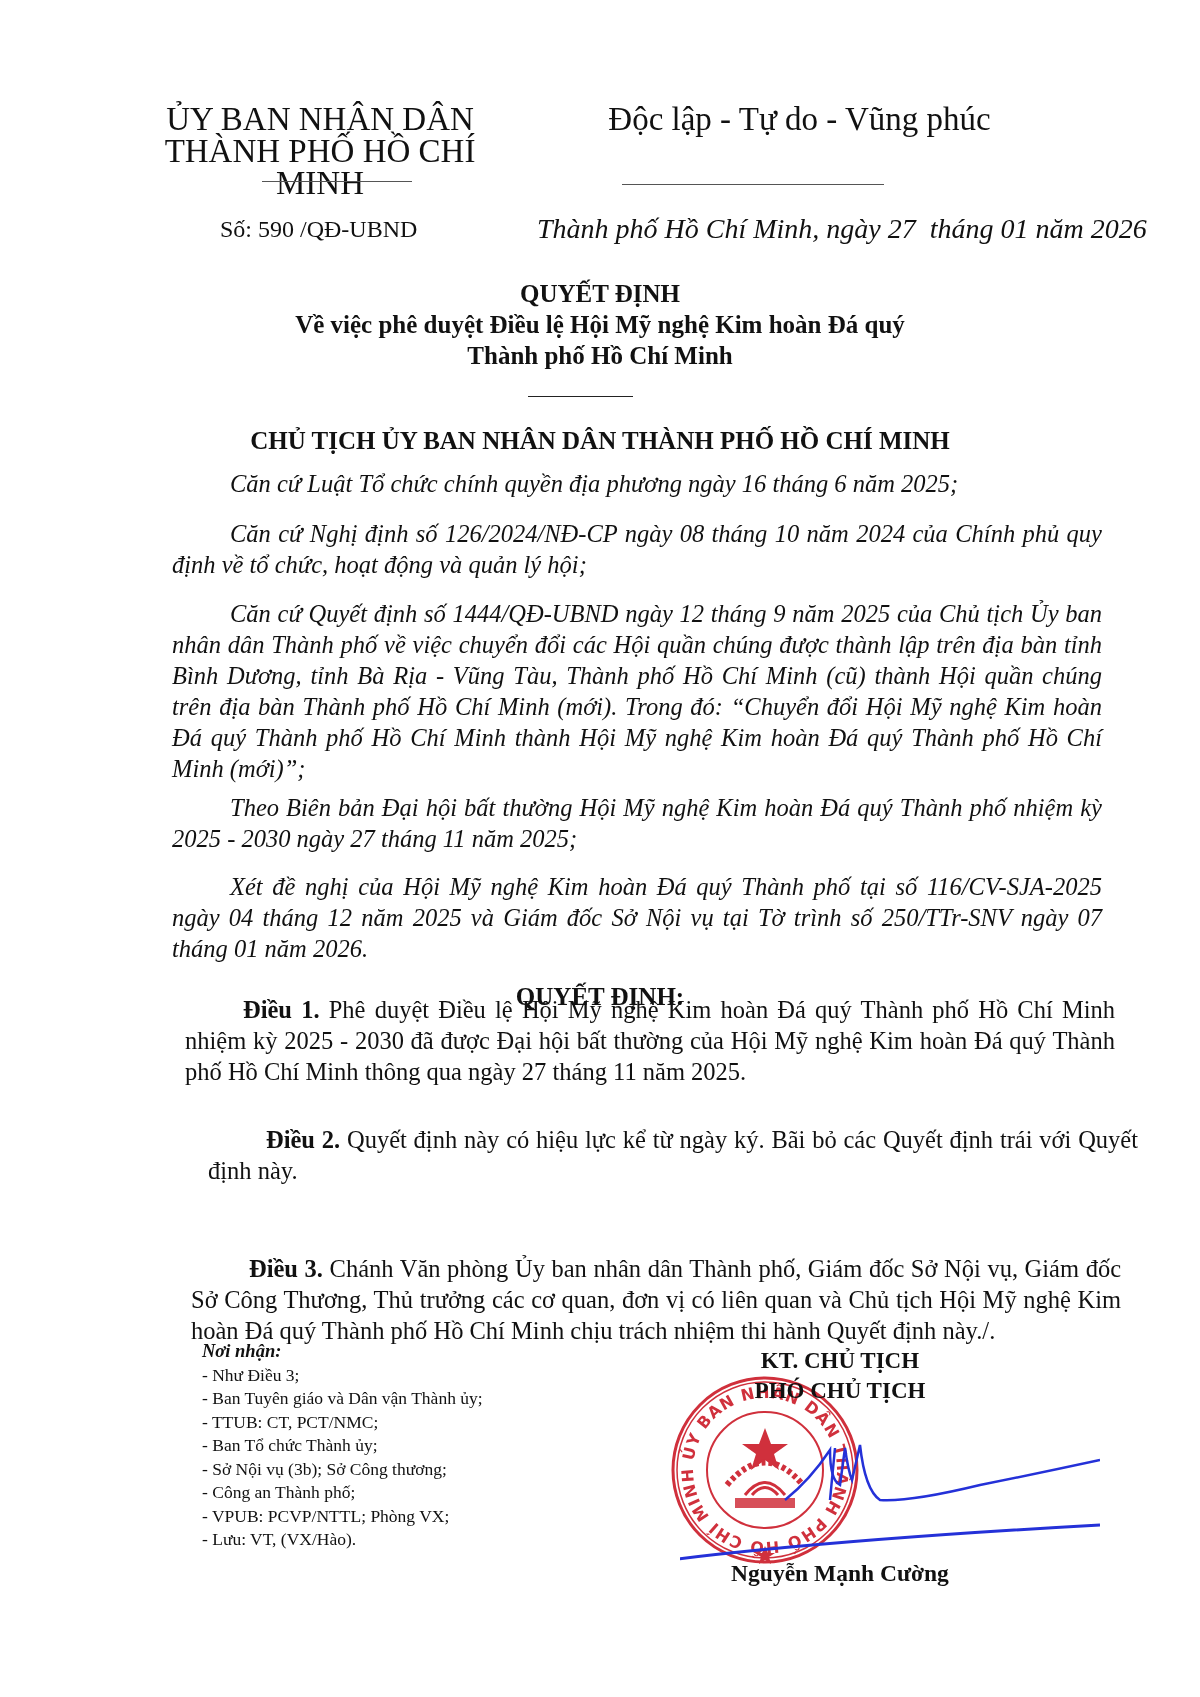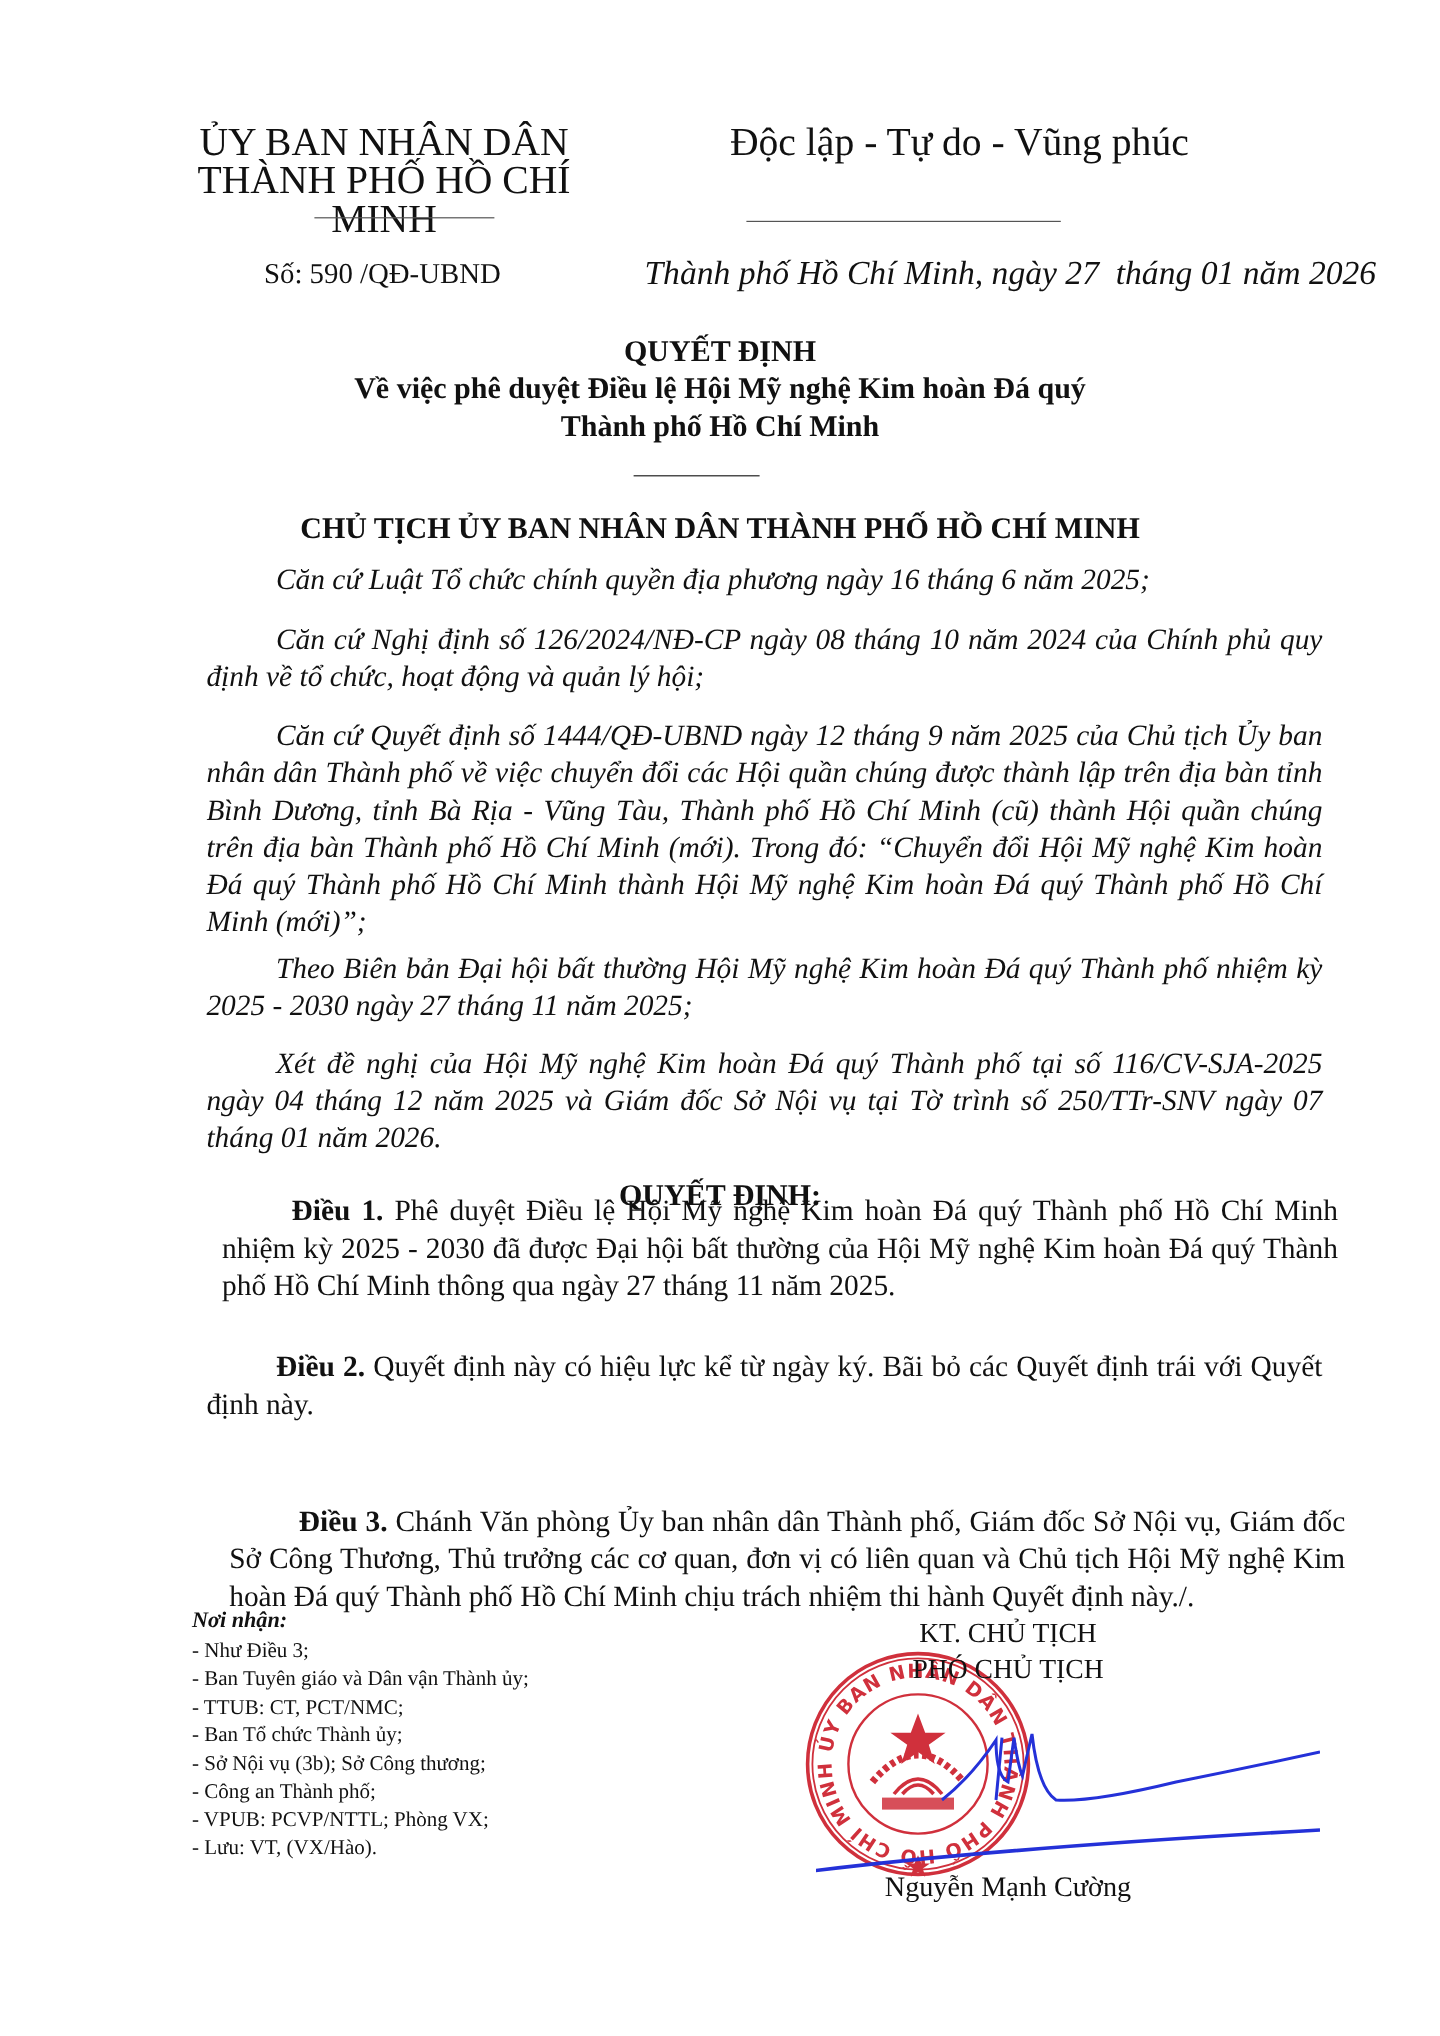--- a/index.html
+++ b/index.html
@@ -14,22 +14,22 @@
   .hdr { font-size: 33px; line-height: 32px; font-weight: normal; }
   .rule { position: absolute; height: 1px; background: #555; }
   .title { font-size: 25px; line-height: 31px; font-weight: bold; }
   .para {
     position: absolute; left: 172px; width: 930px;
     font-size: 24.5px; line-height: 31px; text-align: justify;
     text-indent: 58px;
   }
   .para.ital { font-style: italic; }
   .para .lbl { font-weight: bold; }
-  .recv { font-size: 17.5px; line-height: 23.5px; }
-  .sig { font-size: 23px; line-height: 30px; font-weight: normal; }
+  .recv { font-size: 17.5px; line-height: 23.5px; margin-left: 42px; }
+  .sig { font-size: 23px; line-height: 30px; font-weight: bold; }
 </style>
 </head>
 <body>
 
 <div class="abs center hdr" style="left:150px; top:103px; width:340px;">
   <div>ỦY BAN NHÂN DÂN</div>
   <div>THÀNH PHỐ HỒ CHÍ MINH</div>
 </div>
 <div class="rule" style="left:262px; top:181px; width:150px;"></div>
 
@@ -54,21 +54,21 @@
 <div class="para ital" style="top:518px;">Căn cứ Nghị định số 126/2024/NĐ-CP ngày 08 tháng 10 năm 2024 của Chính phủ quy định về tổ chức, hoạt động và quản lý hội;</div>
 <div class="para ital" style="top:598px;">Căn cứ Quyết định số 1444/QĐ-UBND ngày 12 tháng 9 năm 2025 của Chủ tịch Ủy ban nhân dân Thành phố về việc chuyển đổi các Hội quần chúng được thành lập trên địa bàn tỉnh Bình Dương, tỉnh Bà Rịa - Vũng Tàu, Thành phố Hồ Chí Minh (cũ) thành Hội quần chúng trên địa bàn Thành phố Hồ Chí Minh (mới). Trong đó: “Chuyển đổi Hội Mỹ nghệ Kim hoàn Đá quý Thành phố Hồ Chí Minh thành Hội Mỹ nghệ Kim hoàn Đá quý Thành phố Hồ Chí Minh (mới)”;</div>
 <div class="para ital" style="top:792px;">Theo Biên bản Đại hội bất thường Hội Mỹ nghệ Kim hoàn Đá quý Thành phố nhiệm kỳ 2025 - 2030 ngày 27 tháng 11 năm 2025;</div>
 <div class="para ital" style="top:871px;">Xét đề nghị của Hội Mỹ nghệ Kim hoàn Đá quý Thành phố tại số 116/CV-SJA-2025 ngày 04 tháng 12 năm 2025 và Giám đốc Sở Nội vụ tại Tờ trình số 250/TTr-SNV ngày 07 tháng 01  năm 2026.</div>
 
 <div class="abs center title" style="left:200px; top:981px; width:800px;">QUYẾT ĐỊNH:</div>
 
 <div class="para" style="top:994px;margin-left:13px;">
   <span class="lbl">Điều 1.</span><span> Phê duyệt Điều lệ Hội Mỹ nghệ Kim hoàn Đá quý Thành phố Hồ Chí Minh nhiệm kỳ 2025 - 2030 đã được Đại hội bất thường của Hội Mỹ nghệ Kim hoàn Đá quý Thành phố Hồ Chí Minh thông qua ngày 27 tháng 11 năm 2025.</span>
 </div>
-<div class="para" style="top:1124px;">
+<div class="para" style="top:1124px;margin-left:36px;">
   <span class="lbl">Điều 2.</span><span> Quyết định này có hiệu lực kể từ ngày ký. Bãi bỏ các Quyết định trái với Quyết định này.</span>
 </div>
 <div class="para" style="top:1253px;margin-left:19px;">
   <span class="lbl">Điều 3.</span><span> Chánh Văn phòng Ủy ban nhân dân Thành phố, Giám đốc Sở Nội vụ, Giám đốc Sở Công Thương, Thủ trưởng các cơ quan, đơn vị có liên quan và Chủ tịch Hội Mỹ nghệ Kim hoàn Đá quý Thành phố Hồ Chí Minh chịu trách nhiệm thi hành Quyết định này./.</span>
 </div>
 
 <div class="abs recv" style="left:160px; top:1340px; width:380px;">
   <div class="bold ital" style="font-size:18.5px;">Nơi nhận:</div>
   <div>- Như Điều 3;</div>
   <div>- Ban Tuyên giáo và Dân vận Thành ủy;</div>

